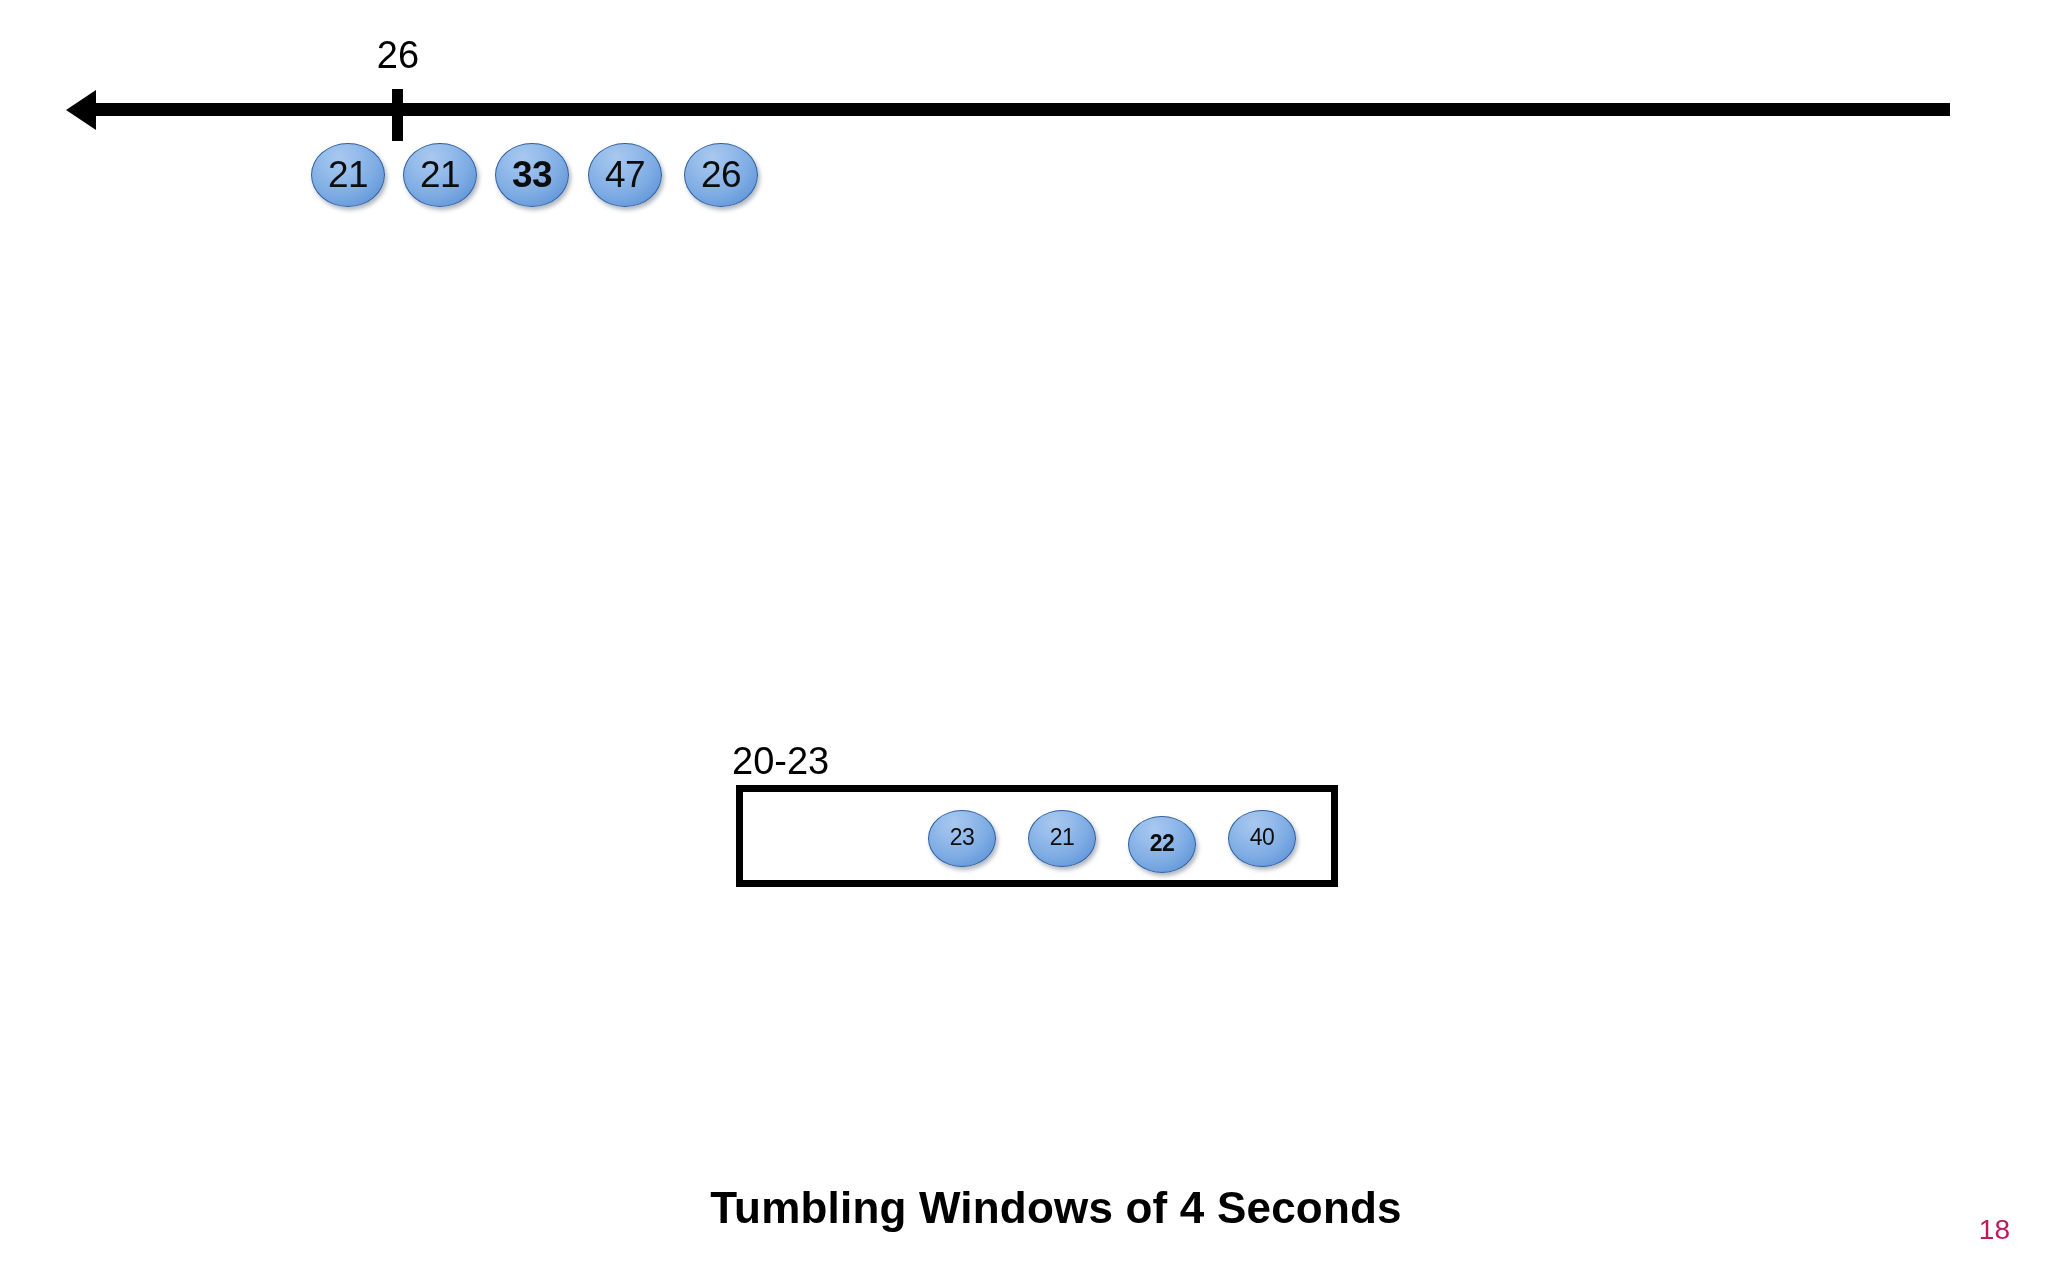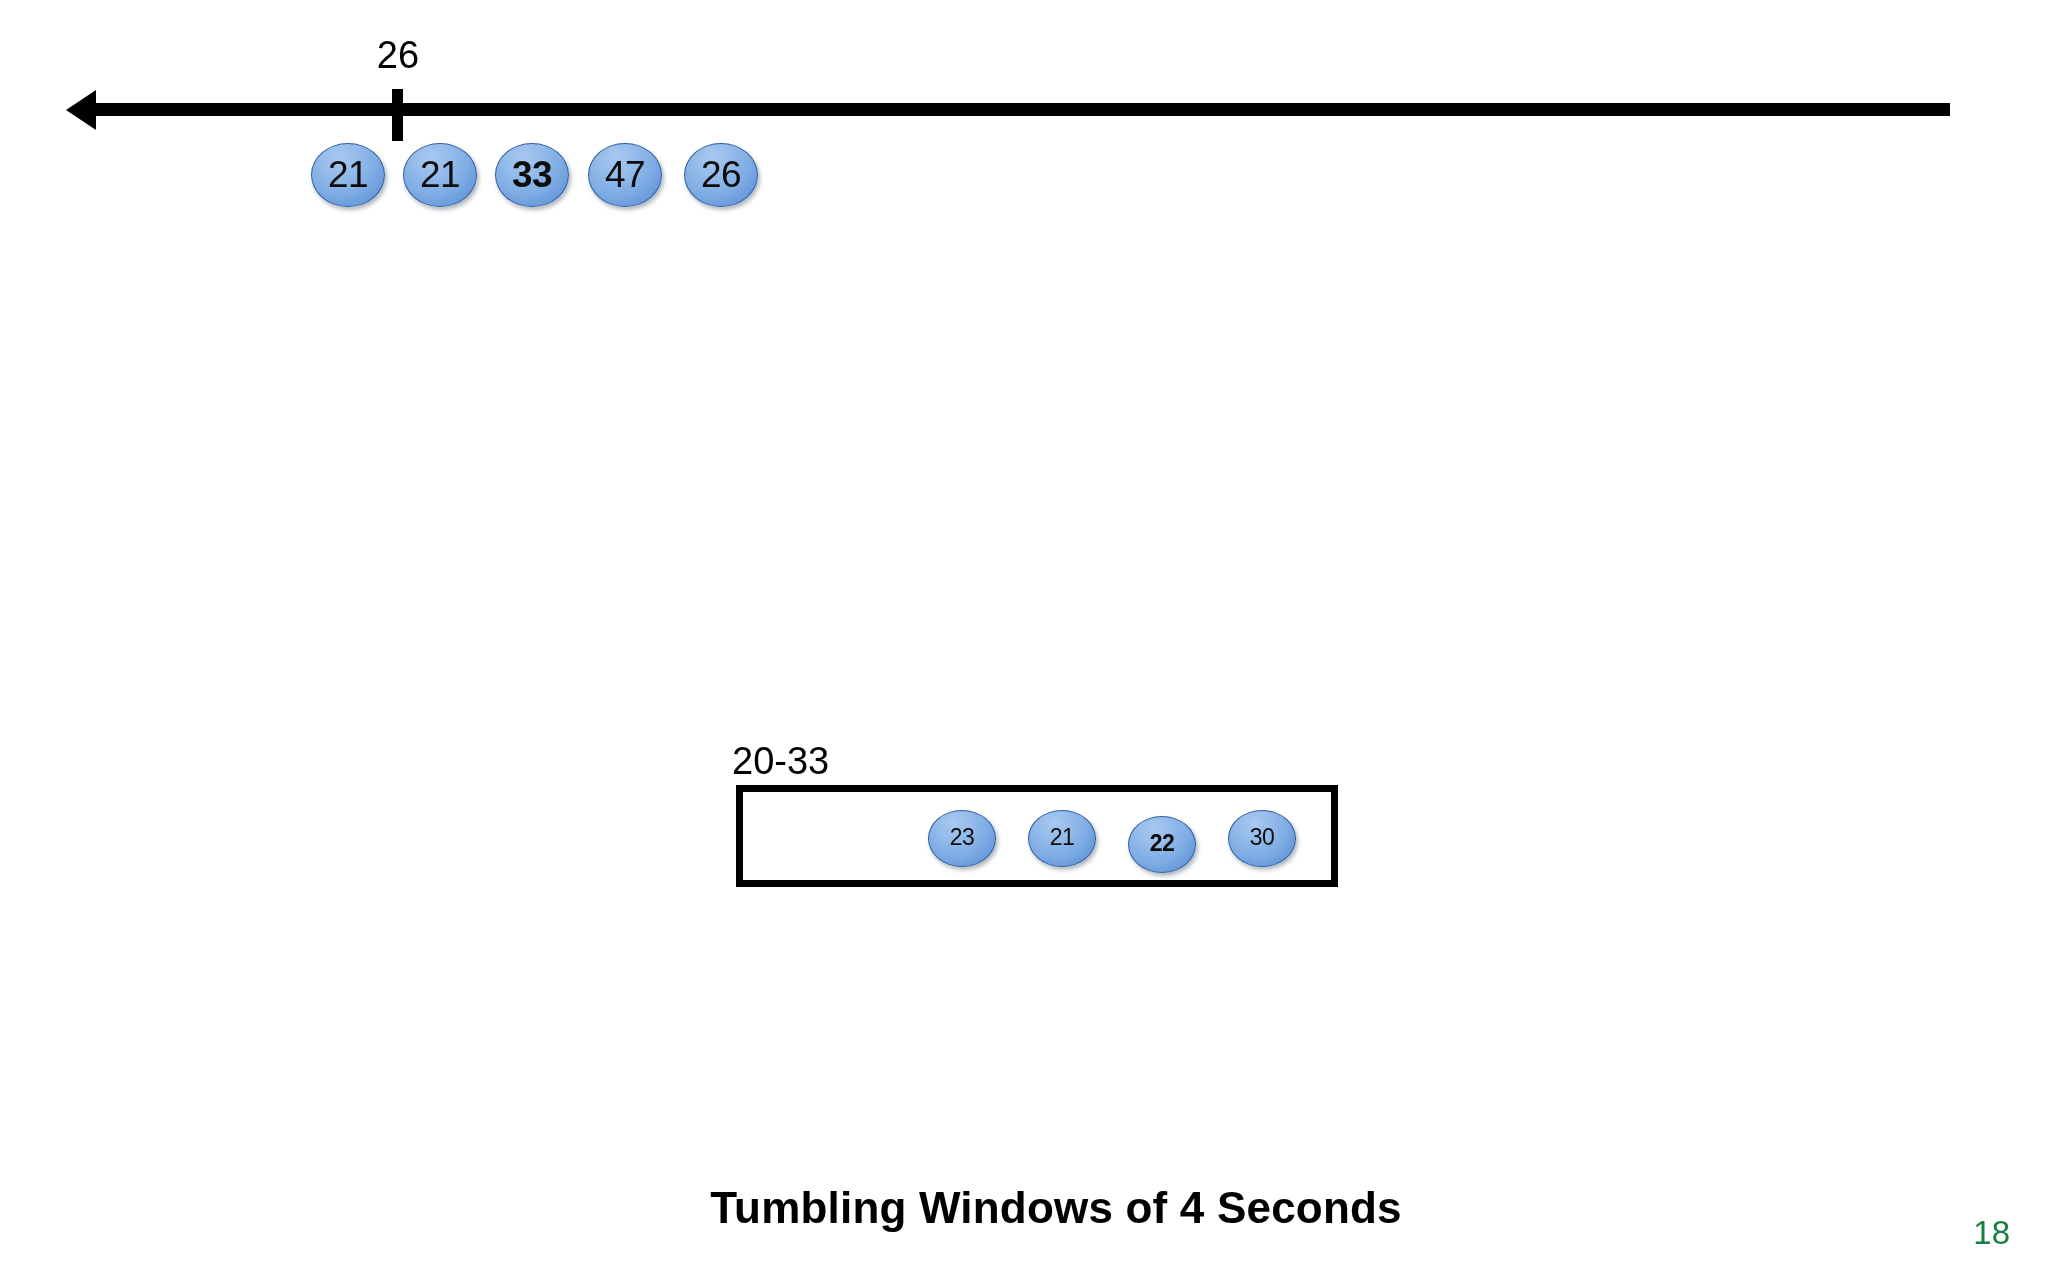--- a/index.html
+++ b/index.html
@@ -144,22 +144,22 @@
     font-weight: bold;
     color: #000000;
     letter-spacing: 0.2px;
     white-space: nowrap;
     padding-left: 32px;
   }
   .slide-number {
     position: absolute;
     right: 38px;
     top: 1216px;
-    font-size: 33px;
-    color: #15803d;
+    font-size: 28px;
+    color: #be185d;
     line-height: 1;
   }
 </style>
 </head>
 <body>
 
 <div id="slide">
 
   <div id="timeline-group">
 
@@ -184,38 +184,38 @@
       <span class="ellipse-label">47</span>
     </div>
 
     <div class="ellipse big" style="left:684px; top:143px;">
       <span class="ellipse-label">26</span>
     </div>
   </div>
 
   <div id="window-box-group">
 
-    <div class="window-label">20-33</div>
+    <div class="window-label">20-23</div>
 
     <div class="window-box"></div>
 
     <div class="ellipse" style="left:928px; top:810px; pointer-events:auto;">
       <span class="ellipse-label">23</span>
     </div>
 
     <div class="ellipse" style="left:1028px; top:810px; pointer-events:auto;">
       <span class="ellipse-label">21</span>
     </div>
 
     <div class="ellipse" style="left:1128px; top:816px; pointer-events:auto;font-weight:bold;">
       <span class="ellipse-label">22</span>
     </div>
 
     <div class="ellipse" style="left:1228px; top:810px; pointer-events:auto;">
-      <span class="ellipse-label">30</span>
+      <span class="ellipse-label">40</span>
     </div>
   </div>
 
   <div class="slide-title">Tumbling Windows of 4 Seconds</div>
 
   <div class="slide-number">18</div>
 
 </div>
 
 </body></html>

